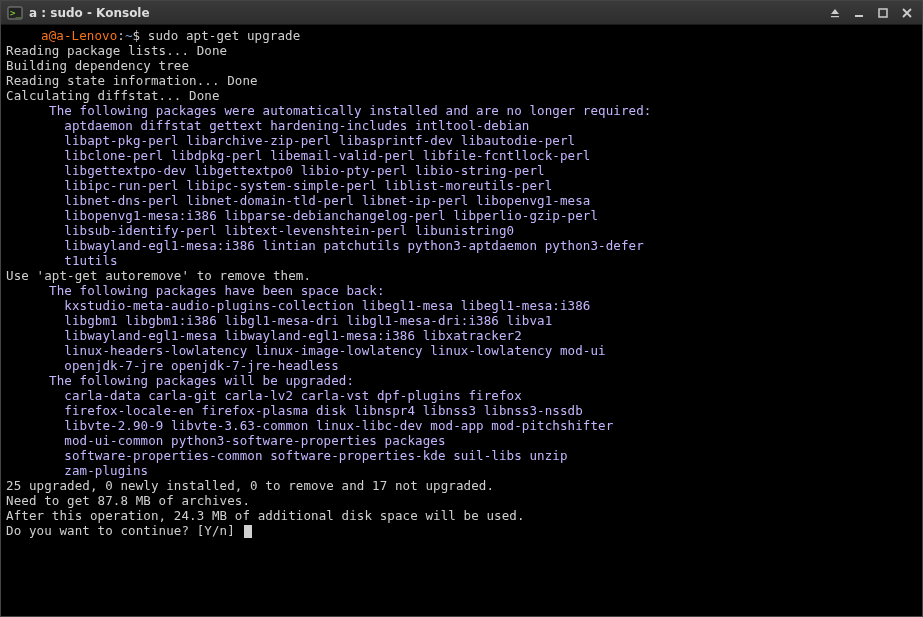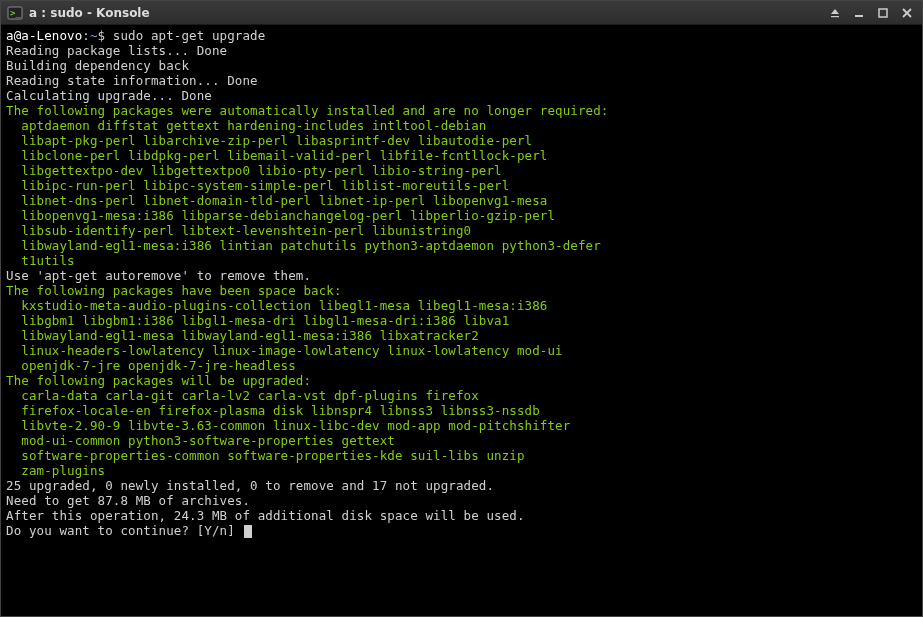--- a/index.html
+++ b/index.html
@@ -37,23 +37,23 @@
     background: #000;
     color: #d0d0d0;
     font-family: "DejaVu Sans Mono", "Liberation Mono", Consolas, monospace;
     font-size: 12.5px;
     line-height: 15px;
     padding: 3px 5px;
     white-space: pre;
     overflow: hidden;
     letter-spacing: 0.1px;
   }
-  .prompt-user { color: #ffffff; }
+  .prompt-user { color: #f97316; margin-left: 35px; }
   .prompt-path { color: #729fcf; }
-  .hl { color: #84cc16; }
+  .hl { color: #c4b5fd; margin-left: 43px; }
   .gray { color: #d0d0d0; }
   .cursor {
     display: inline-block;
     width: 8px; height: 13px;
     background: #d0d0d0;
     vertical-align: text-bottom;
     margin-left: 2px;
   }
 </style>
 </head>
@@ -87,23 +87,23 @@
     </span>
     <span class="win-btn">
       <svg width="12" height="12" viewBox="0 0 12 12">
           <path d="M2 2 L10 10 M10 2 L2 10" stroke="#ccc" stroke-width="1.8"></path>
         </svg>
     </span>
   </div>
 
   <div class="terminal"><span class="prompt-user">a@a-Lenovo</span><span class="gray">:</span><span class="prompt-path">~</span><span class="gray">$</span><span class="gray"> </span><span class="gray">sudo apt-get upgrade</span>
 <span class="gray">Reading package lists... Done</span>
-<span class="gray">Building dependency back</span>
+<span class="gray">Building dependency tree</span>
 <span class="gray">Reading state information... Done</span>
-<span class="gray">Calculating upgrade... Done</span>
+<span class="gray">Calculating diffstat... Done</span>
 <span class="hl">The following packages were automatically installed and are no longer required:</span>
 <span class="hl">  aptdaemon diffstat gettext hardening-includes intltool-debian</span>
 <span class="hl">  libapt-pkg-perl libarchive-zip-perl libasprintf-dev libautodie-perl</span>
 <span class="hl">  libclone-perl libdpkg-perl libemail-valid-perl libfile-fcntllock-perl</span>
 <span class="hl">  libgettextpo-dev libgettextpo0 libio-pty-perl libio-string-perl</span>
 <span class="hl">  libipc-run-perl libipc-system-simple-perl liblist-moreutils-perl</span>
 <span class="hl">  libnet-dns-perl libnet-domain-tld-perl libnet-ip-perl libopenvg1-mesa</span>
 <span class="hl">  libopenvg1-mesa:i386 libparse-debianchangelog-perl libperlio-gzip-perl</span>
 <span class="hl">  libsub-identify-perl libtext-levenshtein-perl libunistring0</span>
 <span class="hl">  libwayland-egl1-mesa:i386 lintian patchutils python3-aptdaemon python3-defer</span>
@@ -112,20 +112,20 @@
 <span class="hl">The following packages have been space back:</span>
 <span class="hl">  kxstudio-meta-audio-plugins-collection libegl1-mesa libegl1-mesa:i386</span>
 <span class="hl">  libgbm1 libgbm1:i386 libgl1-mesa-dri libgl1-mesa-dri:i386 libva1</span>
 <span class="hl">  libwayland-egl1-mesa libwayland-egl1-mesa:i386 libxatracker2</span>
 <span class="hl">  linux-headers-lowlatency linux-image-lowlatency linux-lowlatency mod-ui</span>
 <span class="hl">  openjdk-7-jre openjdk-7-jre-headless</span>
 <span class="hl">The following packages will be upgraded:</span>
 <span class="hl">  carla-data carla-git carla-lv2 carla-vst dpf-plugins firefox</span>
 <span class="hl">  firefox-locale-en firefox-plasma disk libnspr4 libnss3 libnss3-nssdb</span>
 <span class="hl">  libvte-2.90-9 libvte-3.63-common linux-libc-dev mod-app mod-pitchshifter</span>
-<span class="hl">  mod-ui-common python3-software-properties gettext</span>
+<span class="hl">  mod-ui-common python3-software-properties packages</span>
 <span class="hl">  software-properties-common software-properties-kde suil-libs unzip</span>
 <span class="hl">  zam-plugins</span>
 <span class="gray">25 upgraded, 0 newly installed, 0 to remove and 17 not upgraded.</span>
 <span class="gray">Need to get 87.8 MB of archives.</span>
 <span class="gray">After this operation, 24.3 MB of additional disk space will be used.</span>
 <span class="gray">Do you want to continue? [Y/n] </span><span class="cursor"></span></div>
 </div>
 
 </body></html>

